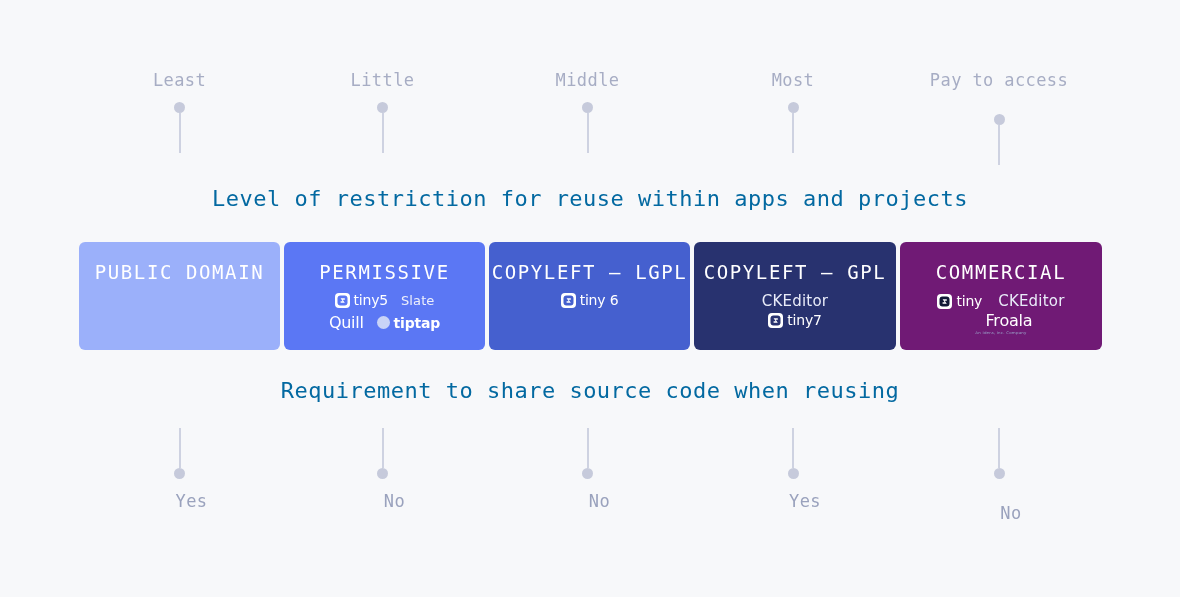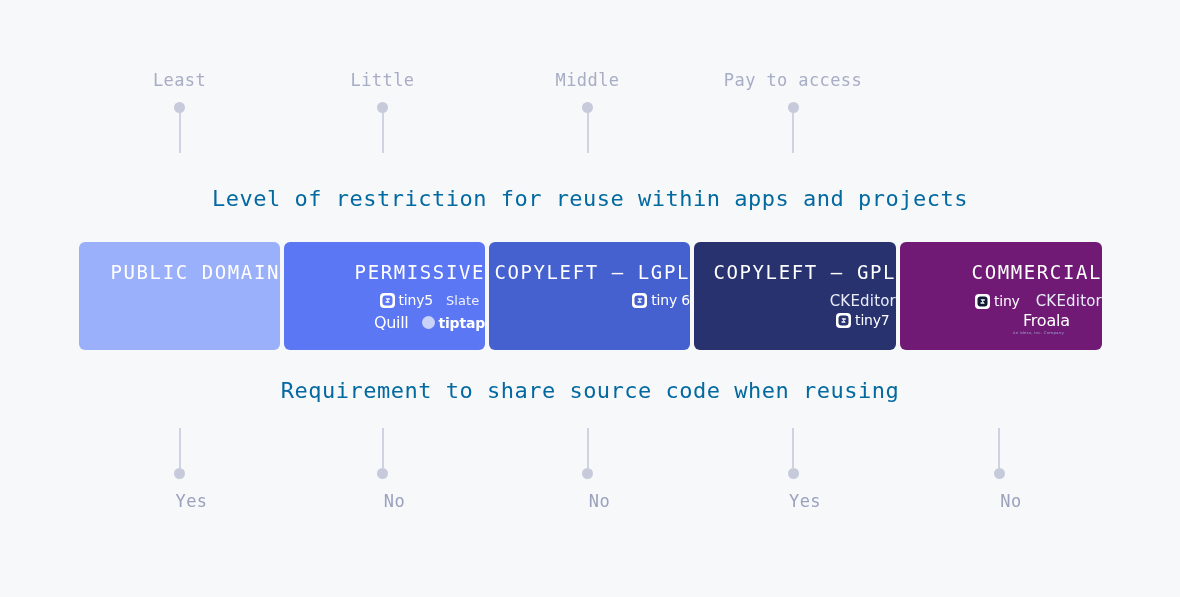--- a/index.html
+++ b/index.html
@@ -32,21 +32,21 @@
   .col {
     display: flex;
     flex-direction: column;
     align-items: center;
   }
   
   .c0 { width: 201px; }
   .c1 { width: 205px; }
   .c2 { width: 205px; }
   .c3 { width: 206px; }
-  .c4 { width: 206px; }
+  .c4 { width: 206px; gap: 12px; }
 
   
   #top-scale { top: 70px; }
   .scale-label {
     font-size: 17px;
     letter-spacing: 0.4px;
     color: #a7adc4;
     white-space: nowrap;
     margin-bottom: 12px;
   }
@@ -88,21 +88,21 @@
     top: 242px;
     width: 1023px;
     height: 108px;
     display: flex;
     gap: 4px;
   }
   .band {
     border-radius: 6px;
     display: flex;
     flex-direction: column;
-    align-items: flex-end;
+    align-items: center;
     justify-content: flex-start;
     padding-top: 19px;
     box-sizing: border-box;
     overflow: hidden;
   }
   .b0 { flex: 201 0 0; }
   .b1 { flex: 201 0 0; }
   .b2 { flex: 201 0 0; }
   .b3 { flex: 202 0 0; }
   .b4 { flex: 202 0 0; }
@@ -248,20 +248,27 @@
     </div>
 
     <div class="col c2">
       <div class="scale-label">Middle</div>
       <div class="pin-down">
         <div class="pin-dot"></div>
         <div class="pin-line"></div>
       </div>
     </div>
 
+    <div class="col c3">
+      <div class="scale-label">Most</div>
+      <div class="pin-down">
+        <div class="pin-dot"></div>
+        <div class="pin-line"></div>
+      </div>
+    </div>
 
     <div class="col c4">
       <div class="scale-label">Pay to access</div>
       <div class="pin-down">
         <div class="pin-dot"></div>
         <div class="pin-line"></div>
       </div>
     </div>
 
   </div>

